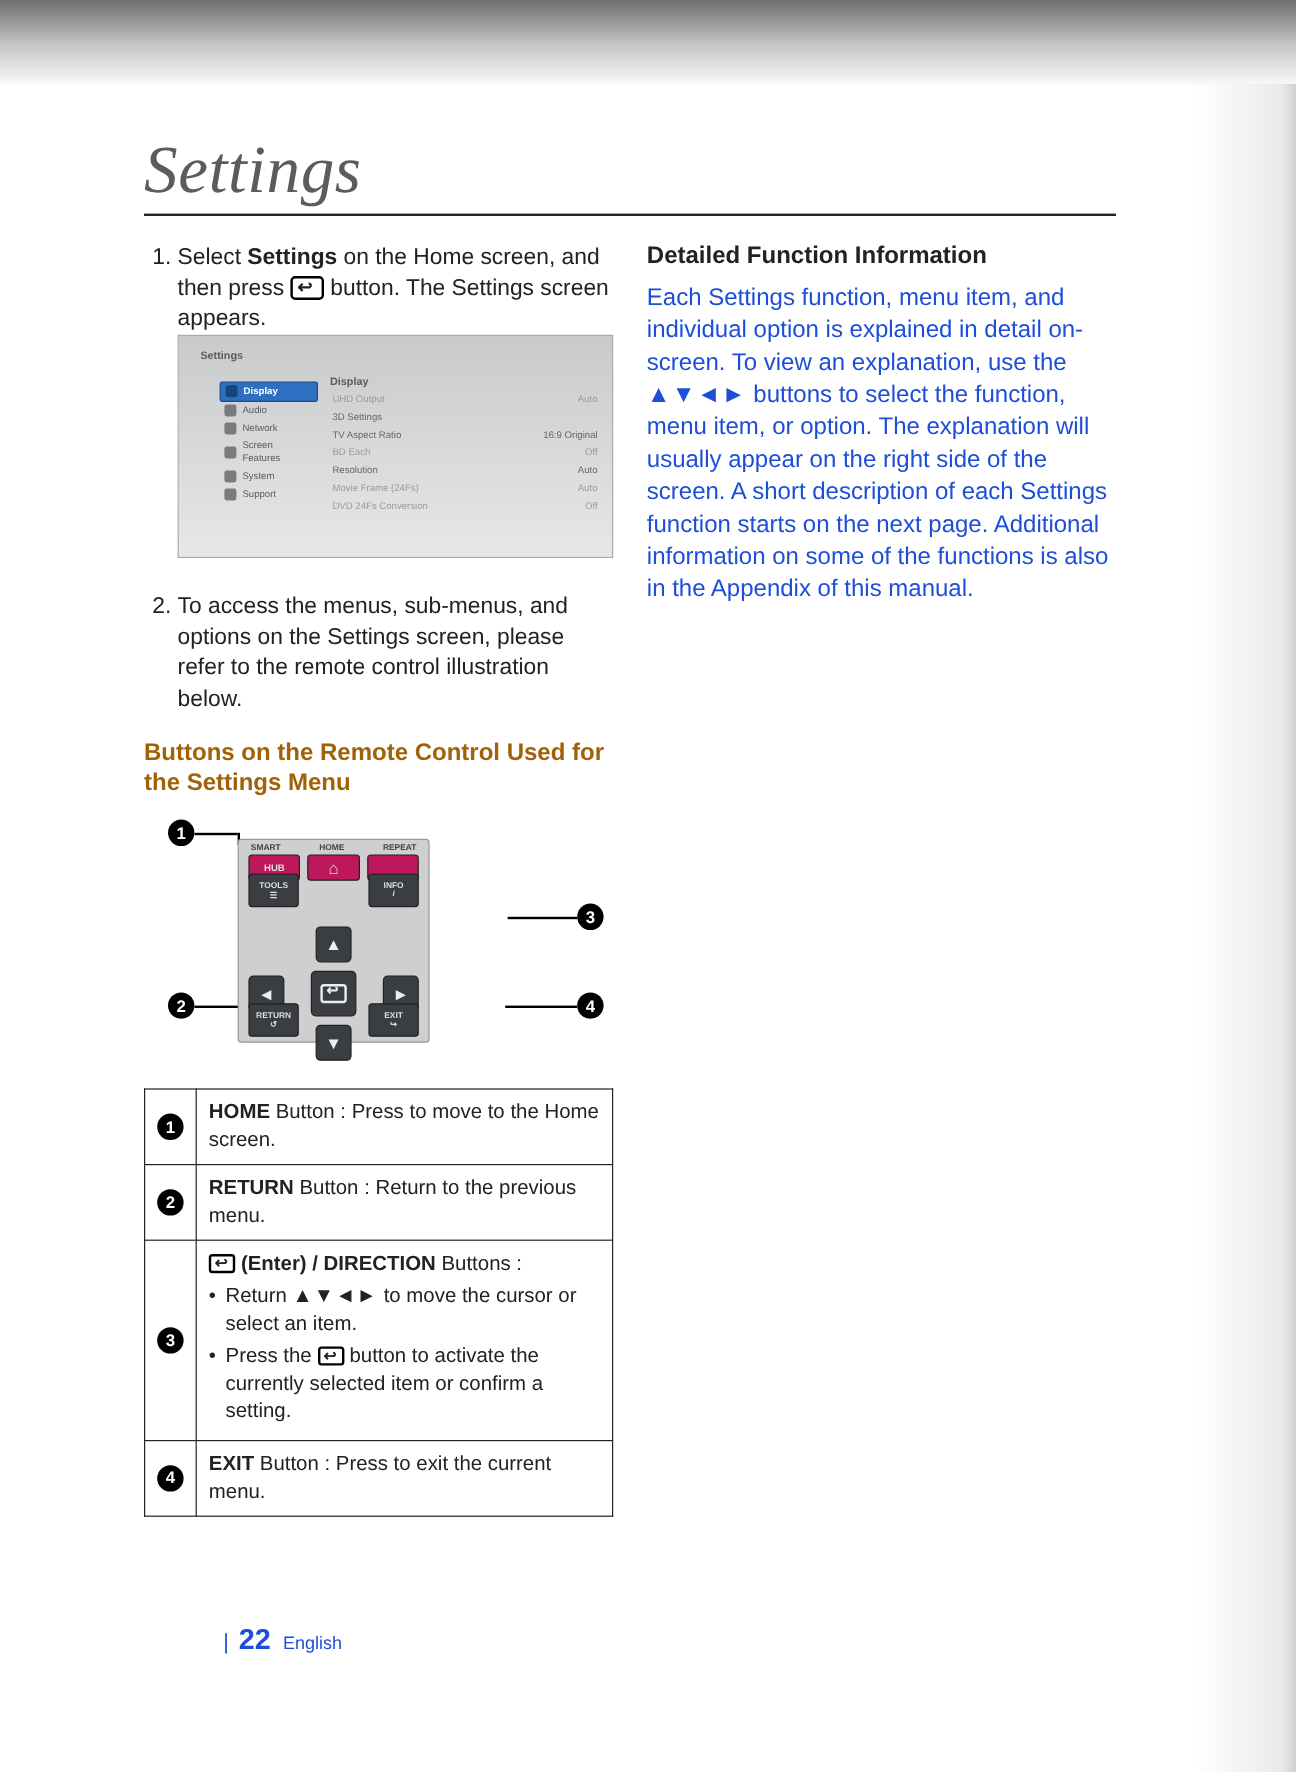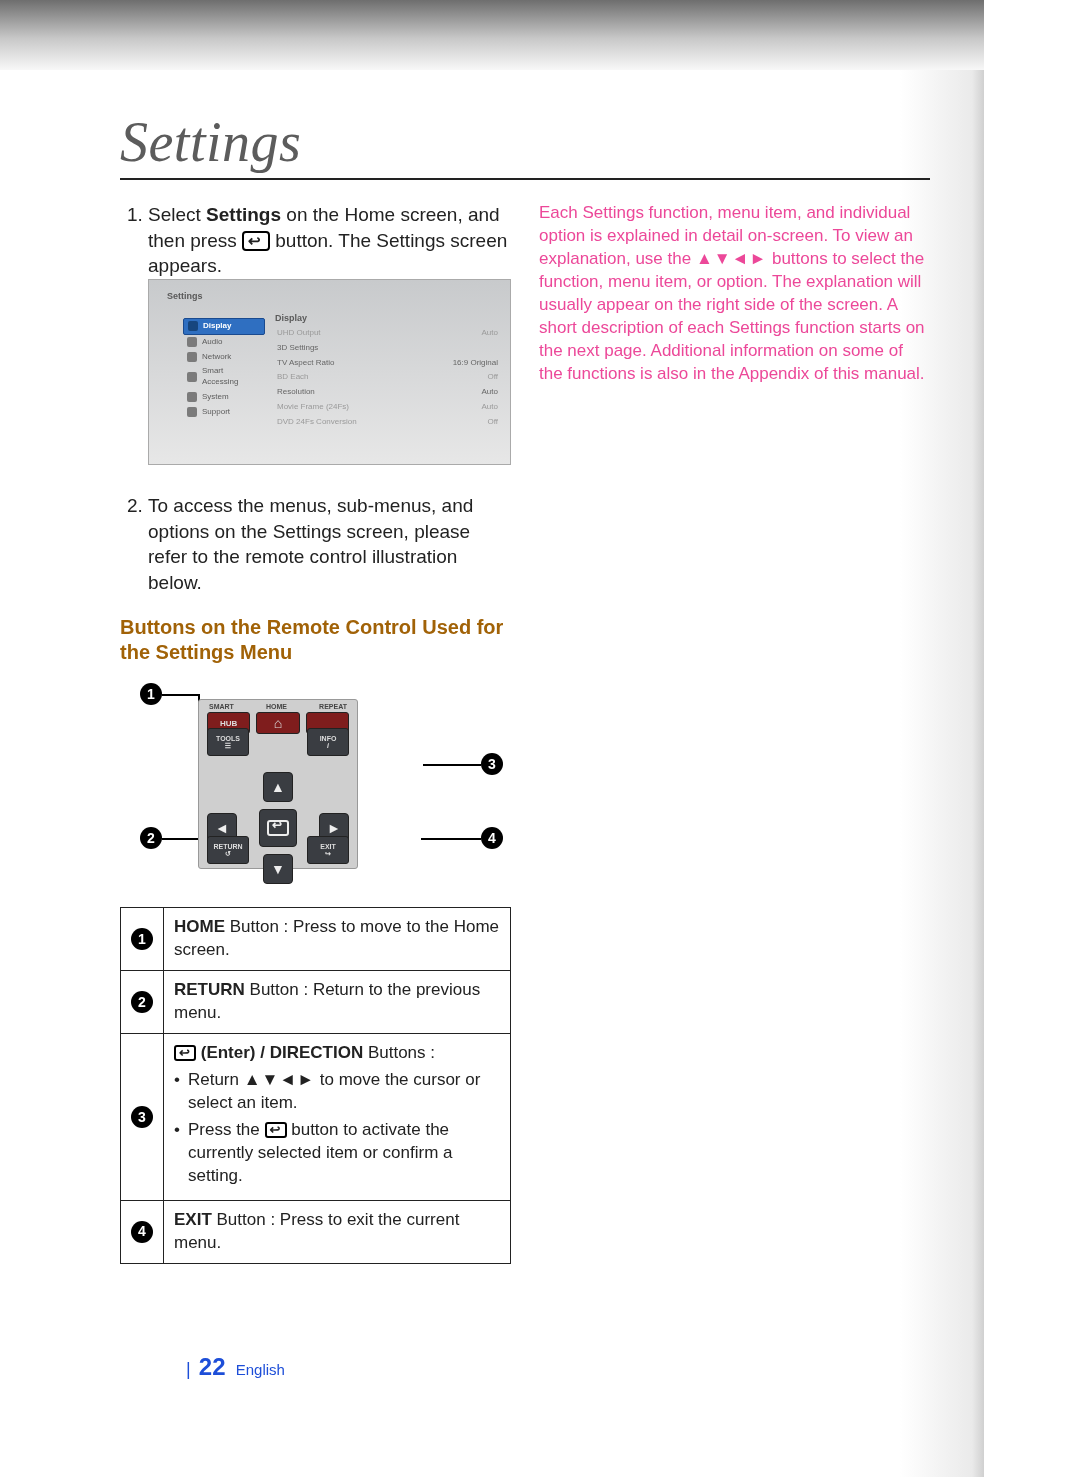--- a/index.html
+++ b/index.html
@@ -1,17 +1,17 @@
 <!DOCTYPE html>
 <html><head>
 <meta charset="utf-8">
 <style>
   * { box-sizing: border-box; margin: 0; padding: 0; }
   body { font-family: Arial, Helvetica, sans-serif; background: #fff; width: 1080px; }
-  .page { position: relative; width: 984px; height: 1477px; }
+  .page { position: relative; width: 1080px; height: 1477px; }
   .shadow-top { position:absolute; left:0; top:0; right:0; height:70px; background: linear-gradient(to bottom, #6e6e6e 0%, #c8c8c8 55%, #f8f8f8 100%); }
   .shadow-right { position:absolute; top:70px; right:0; width:120px; bottom:0; background: linear-gradient(to right, #fff 0%, #fff 30%, #eaeaea 90%, #d0d0d0 100%); }
   .content { position:absolute; left:120px; top:110px; width:810px; }
   h1.page-title { font-family: Georgia, 'Times New Roman', serif; font-style: italic; font-weight: 400; font-size: 56px; color:#5c5c5c; border-bottom:2px solid #222; padding-bottom:4px; margin-bottom:22px; letter-spacing:0.5px; }
   .columns { display:flex; gap:28px; }
   .col { flex:1 1 0; }
   .section-bar { background:#5e5e5e; color:#fff; font-weight:bold; font-size:19px; padding:8px 10px; margin-bottom:18px; }
   ol.steps { list-style: decimal; padding-left: 28px; }
   ol.steps > li { font-size:19px; line-height:1.35; color:#222; margin-bottom:20px; }
   ol.steps > li .bold { font-weight:bold; }
@@ -34,21 +34,21 @@
   .tv-row { display:flex; justify-content:space-between; color:#9a9a9a; font-size:8px; padding:2px 2px; }
   .tv-row.str { color:#666; }
 
   h3.sub-head { font-size:20px; font-weight:bold; color:#a16207; margin-bottom:16px; line-height:1.25; }
 
   
   .remote-wrap { position:relative; height:200px; margin-bottom:26px; }
   .remote-body { position:absolute; left:78px; top:18px; width:160px; height:170px; background:#cfcfcf; border:1px solid #999; border-radius:3px; }
   .rb-labels { display:flex; justify-content:space-between; font-size:7px; color:#444; padding:3px 10px 0; font-weight:bold; }
   .rb-row { display:flex; justify-content:space-between; padding:2px 8px; gap:6px; }
-  .rb-btn { flex:1; height:22px; background:#7f1d1d; border:1px solid #222; border-radius:3px; display:flex; align-items:center; justify-content:center; font-size:8px; color:#ddd; font-weight:bold; }
+  .rb-btn { flex:1; height:22px; background:#be185d; border:1px solid #222; border-radius:3px; display:flex; align-items:center; justify-content:center; font-size:8px; color:#ddd; font-weight:bold; }
   .rb-btn.home { font-size:14px; }
   .rb-mid { position:relative; height:56px; margin:6px 8px 4px; }
   .rb-mid-btn { position:absolute; width:30px; height:30px; background:#3a3d42; border:1px solid #222; border-radius:4px; display:flex; align-items:center; justify-content:center; color:#eee; font-size:14px; font-weight:bold; }
   .rb-left { left:0; top:13px; }
   .rb-right { right:0; top:13px; }
   .rb-up { left:56px; top:-28px; }
   .rb-down { left:56px; bottom:-28px; }
   .rb-center { position:absolute; left:52px; top:9px; width:38px; height:38px; background:#3a3d42; border:1px solid #222; border-radius:4px; display:flex; align-items:center; justify-content:center; }
   .rb-center-inner { width:22px; height:16px; border:2px solid #eee; border-radius:3px; position:relative; }
   .rb-center-inner::after { content:"↩"; position:absolute; left:3px; top:-4px; font-size:12px; color:#eee; font-weight:bold; }
@@ -69,21 +69,21 @@
   table.rt { width:100%; border-collapse:collapse; font-size:17px; color:#222; }
   table.rt td { border:1px solid #222; padding:8px 10px; vertical-align:top; line-height:1.35; }
   table.rt td.num { width:40px; text-align:center; vertical-align:middle; }
   .ncircle { display:inline-flex; width:22px; height:22px; background:#000; color:#fff; border-radius:50%; align-items:center; justify-content:center; font-size:14px; font-weight:bold; }
   ul.bullets { list-style:none; padding-left:0; margin-top:4px; }
   ul.bullets li { display:flex; margin-bottom:4px; }
   ul.bullets li::before { content:"•"; margin-right:8px; }
   .arrows { font-family: Arial; letter-spacing:1px; }
 
   h3.right-head { font-size:20px; font-weight:bold; color:#222; margin-bottom:10px; }
-  p.right-body { font-size:17px; line-height:1.35; color:#ec4899; }
+  p.right-body { font-size:20px; line-height:1.35; color:#1d4ed8; }
 
   .footer { position:absolute; left:186px; bottom:96px; font-size:15px; color:#1d4ed8; }
   .footer .bar { font-size:18px; margin-right:4px; }
   .footer .pn { font-size:24px; font-weight:bold; margin-right:6px; }
 </style>
 </head>
 <body>
 
 <div class="page">
   <div class="shadow-top"></div>
@@ -112,21 +112,21 @@
                   <div class="tv-side-item">
                       <span class="tv-icon"></span>
                       <span>Audio</span>
                     </div>
                   <div class="tv-side-item">
                       <span class="tv-icon"></span>
                       <span>Network</span>
                     </div>
                   <div class="tv-side-item">
                       <span class="tv-icon"></span>
-                      <span>Smart Accessing</span>
+                      <span>Screen Features</span>
                     </div>
                   <div class="tv-side-item">
                       <span class="tv-icon"></span>
                       <span>System</span>
                     </div>
                   <div class="tv-side-item">
                       <span class="tv-icon"></span>
                       <span>Support</span>
                     </div>
                 </div>
@@ -247,20 +247,21 @@
           </tr>
           <tr>
             <td class="num"><span class="ncircle">4</span></td>
             <td><b>EXIT</b><span> Button : Press to exit the current menu.</span></td>
           </tr>
         </tbody>
           </table>
       </div>
 
       <div class="col">
+        <h3 class="right-head">Detailed Function Information</h3>
         <p class="right-body">
           <span>Each Settings function, menu item, and individual option is explained in detail on-screen. To view an explanation, use the </span><span class="arrows">▲▼◄►</span><span> buttons to select the function, menu item, or option. The explanation will usually appear on the right side of the screen. A short description of each Settings function starts on the next page. Additional information on some of the functions is also in the Appendix of this manual.</span>
         </p>
       </div>
     </div>
   </div>
 
   <div class="footer">
     <span class="bar">|</span>
     <span class="pn">22</span>

